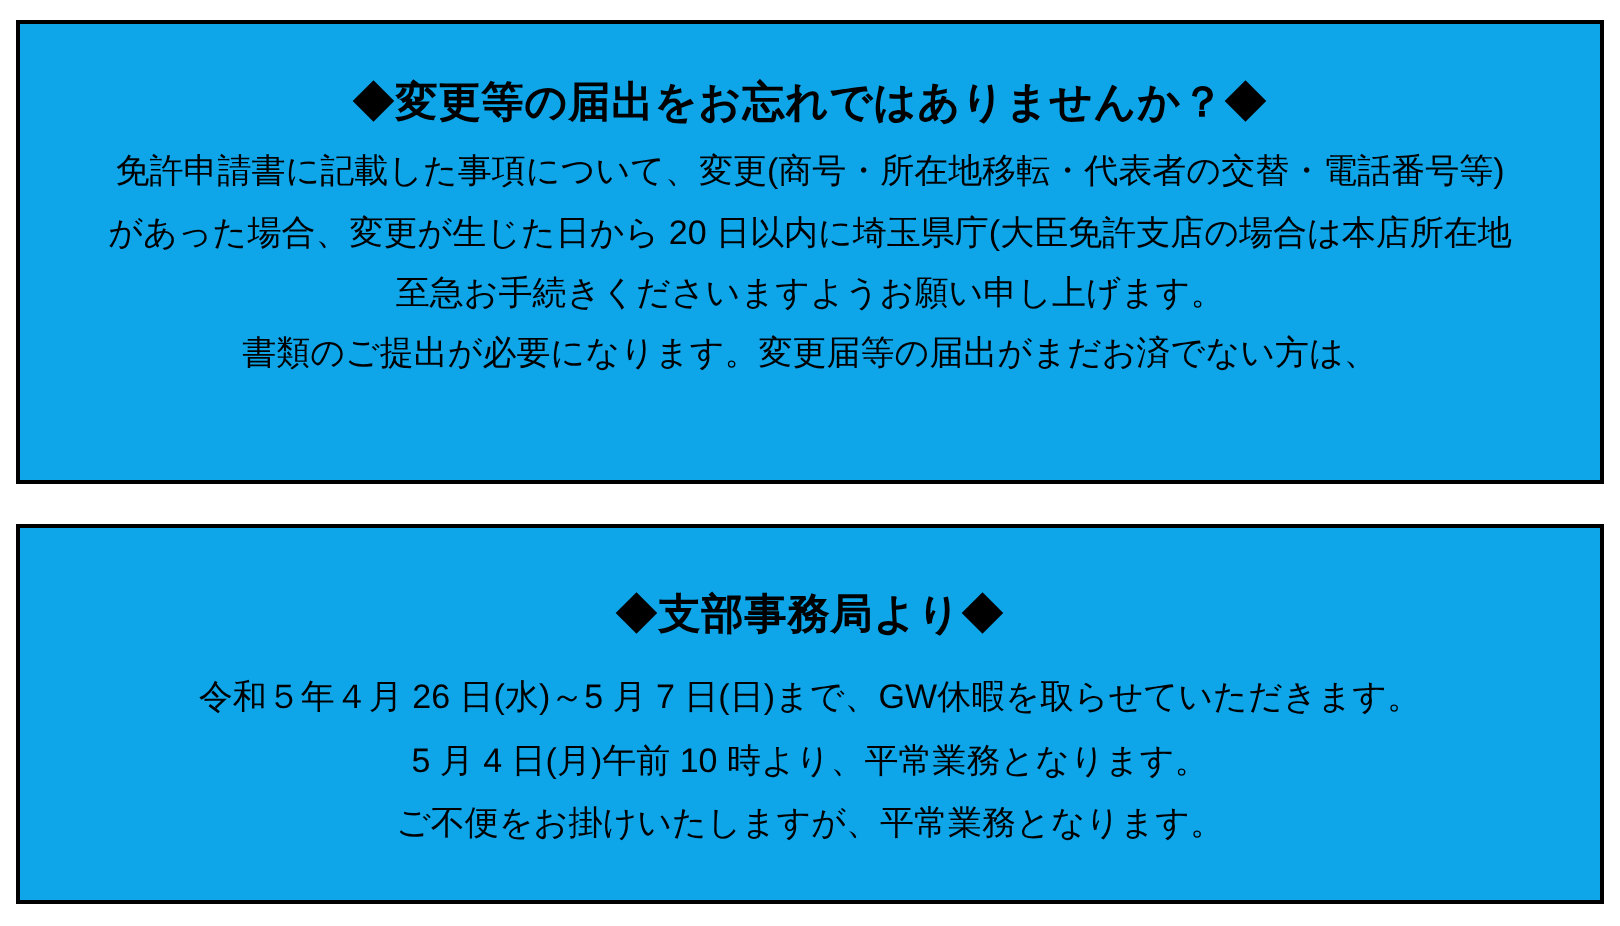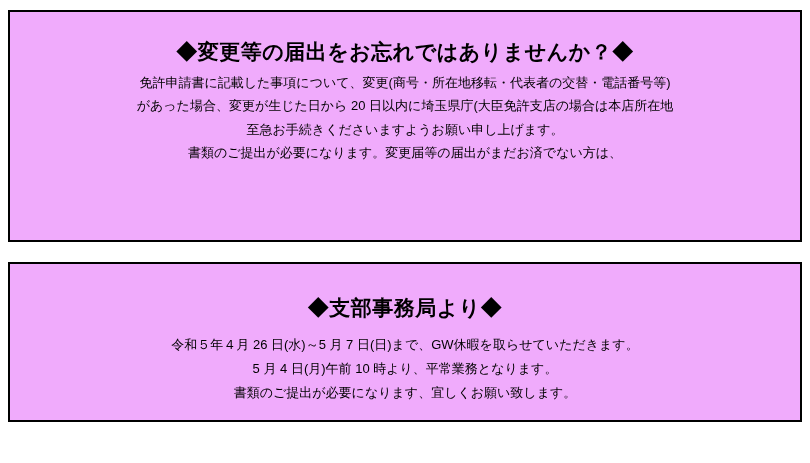--- a/index.html
+++ b/index.html
@@ -19,29 +19,29 @@
     width: 810px;
     height: 463px;
     box-sizing: border-box;
   }
   .notice-box {
     position: absolute;
     left: 8px;
     width: 794px;
     box-sizing: border-box;
     border: 2px solid #000000;
-    background: #f0abfc;
+    background: #0ea5e9;
   }
   .box-1 {
     top: 10px;
     height: 232px;
   }
   .box-2 {
     top: 262px;
-    height: 160px;
+    height: 190px;
   }
   .box-inner {
     padding: 0 14px;
     text-align: center;
   }
   .notice-title {
     font-size: 21px;
     font-weight: bold;
     letter-spacing: 0.5px;
     line-height: 1.3;
@@ -49,33 +49,33 @@
     padding-top: 26px;
     padding-bottom: 6px;
     text-align: center;
     white-space: nowrap;
   }
   .box-2 .notice-title {
     padding-top: 30px;
     padding-bottom: 12px;
   }
   .notice-body {
-    font-size: 13px;
+    font-size: 17px;
     line-height: 1.78;
     margin: 0;
     text-align: justify;
     text-align-last: center;
     letter-spacing: 0px;
   }
   .body-line {
     display: block;
     white-space: nowrap;
   }
   .box-2 .notice-body {
-    font-size: 13px;
+    font-size: 17px;
     line-height: 1.85;
   }
 </style>
 </head>
 <body>
 
 <div class="page">
 
   <section class="notice-box box-1">
     <div class="box-inner">
@@ -88,18 +88,18 @@
       </p>
     </div>
   </section>
 
   <section class="notice-box box-2">
     <div class="box-inner">
       <h2 class="notice-title">◆支部事務局より◆</h2>
       <p class="notice-body">
         <span class="body-line">令和５年４月 26 日(水)～5 月 7 日(日)まで、GW休暇を取らせていただきます。</span>
         <span class="body-line">5 月 4 日(月)午前 10 時より、平常業務となります。</span>
-        <span class="body-line">書類のご提出が必要になります、宜しくお願い致します。</span>
+        <span class="body-line">ご不便をお掛けいたしますが、平常業務となります。</span>
       </p>
     </div>
   </section>
 
 </div>
 
 </body></html>

